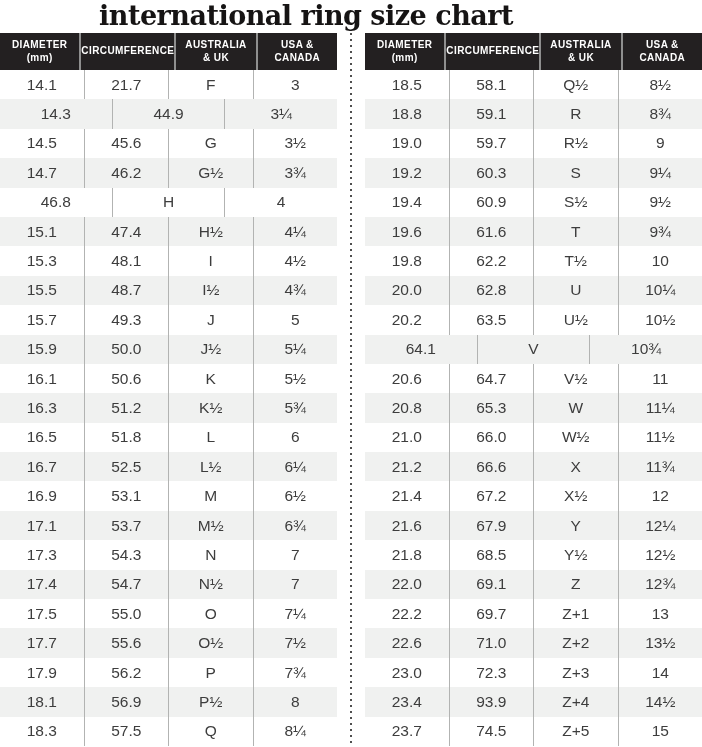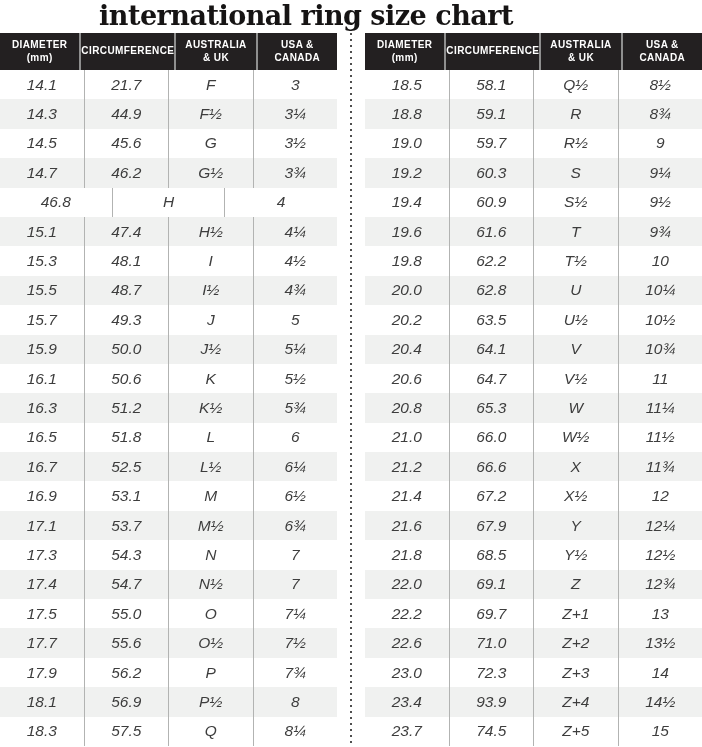--- a/index.html
+++ b/index.html
@@ -23,21 +23,21 @@
     white-space:nowrap;}
   .tables{position:relative;display:flex;justify-content:space-between;
     width:702px;height:664px;}
   .rtable{width:337px;display:flex;flex-direction:column;}
   .thead{display:flex;height:37px;flex:none;}
   .hcell{flex:1;background:var(--header-bg);color:var(--header-text);
     display:flex;flex-direction:column;justify-content:center;align-items:center;
     font-size:10px;font-weight:bold;letter-spacing:0.4px;line-height:12.5px;
     text-align:center;}
   .hcell + .hcell{border-left:2px solid var(--head-gap);}
-  .tbody{flex:1;display:flex;flex-direction:column;font-style:italic;}
+  .tbody{flex:1;display:flex;flex-direction:column;}
   .row{display:flex;height:29.391px;flex:none;background:var(--row-bg);}
   .row:nth-child(even){background:var(--row-alt-bg);}
   .cell{flex:1;height:100%;display:flex;align-items:center;justify-content:center;
     font-size:15.5px;color:var(--cell-text);}
   .cell + .cell{border-left:1px solid var(--col-line);}
   .divider{position:absolute;left:350px;top:0;height:714px;width:2px;
     background-image:repeating-linear-gradient(to bottom,
       var(--dot) 0 2px, transparent 2px 6px);}
 </style>
 </head>
@@ -69,21 +69,20 @@
     <div class="tbody">
         <div class="row">
           <div class="cell">14.1</div>
           <div class="cell">21.7</div>
           <div class="cell">F</div>
           <div class="cell">3</div>
         </div>
         <div class="row">
           <div class="cell">14.3</div>
           <div class="cell">44.9</div>
-          <div class="cell">F½</div>
           <div class="cell">3¼</div>
         </div>
         <div class="row">
           <div class="cell">14.5</div>
           <div class="cell">45.6</div>
           <div class="cell">G</div>
           <div class="cell">3½</div>
         </div>
         <div class="row">
           <div class="cell">14.7</div>
@@ -276,21 +275,20 @@
           <div class="cell">U</div>
           <div class="cell">10¼</div>
         </div>
         <div class="row">
           <div class="cell">20.2</div>
           <div class="cell">63.5</div>
           <div class="cell">U½</div>
           <div class="cell">10½</div>
         </div>
         <div class="row">
-          <div class="cell">20.4</div>
           <div class="cell">64.1</div>
           <div class="cell">V</div>
           <div class="cell">10¾</div>
         </div>
         <div class="row">
           <div class="cell">20.6</div>
           <div class="cell">64.7</div>
           <div class="cell">V½</div>
           <div class="cell">11</div>
         </div>

